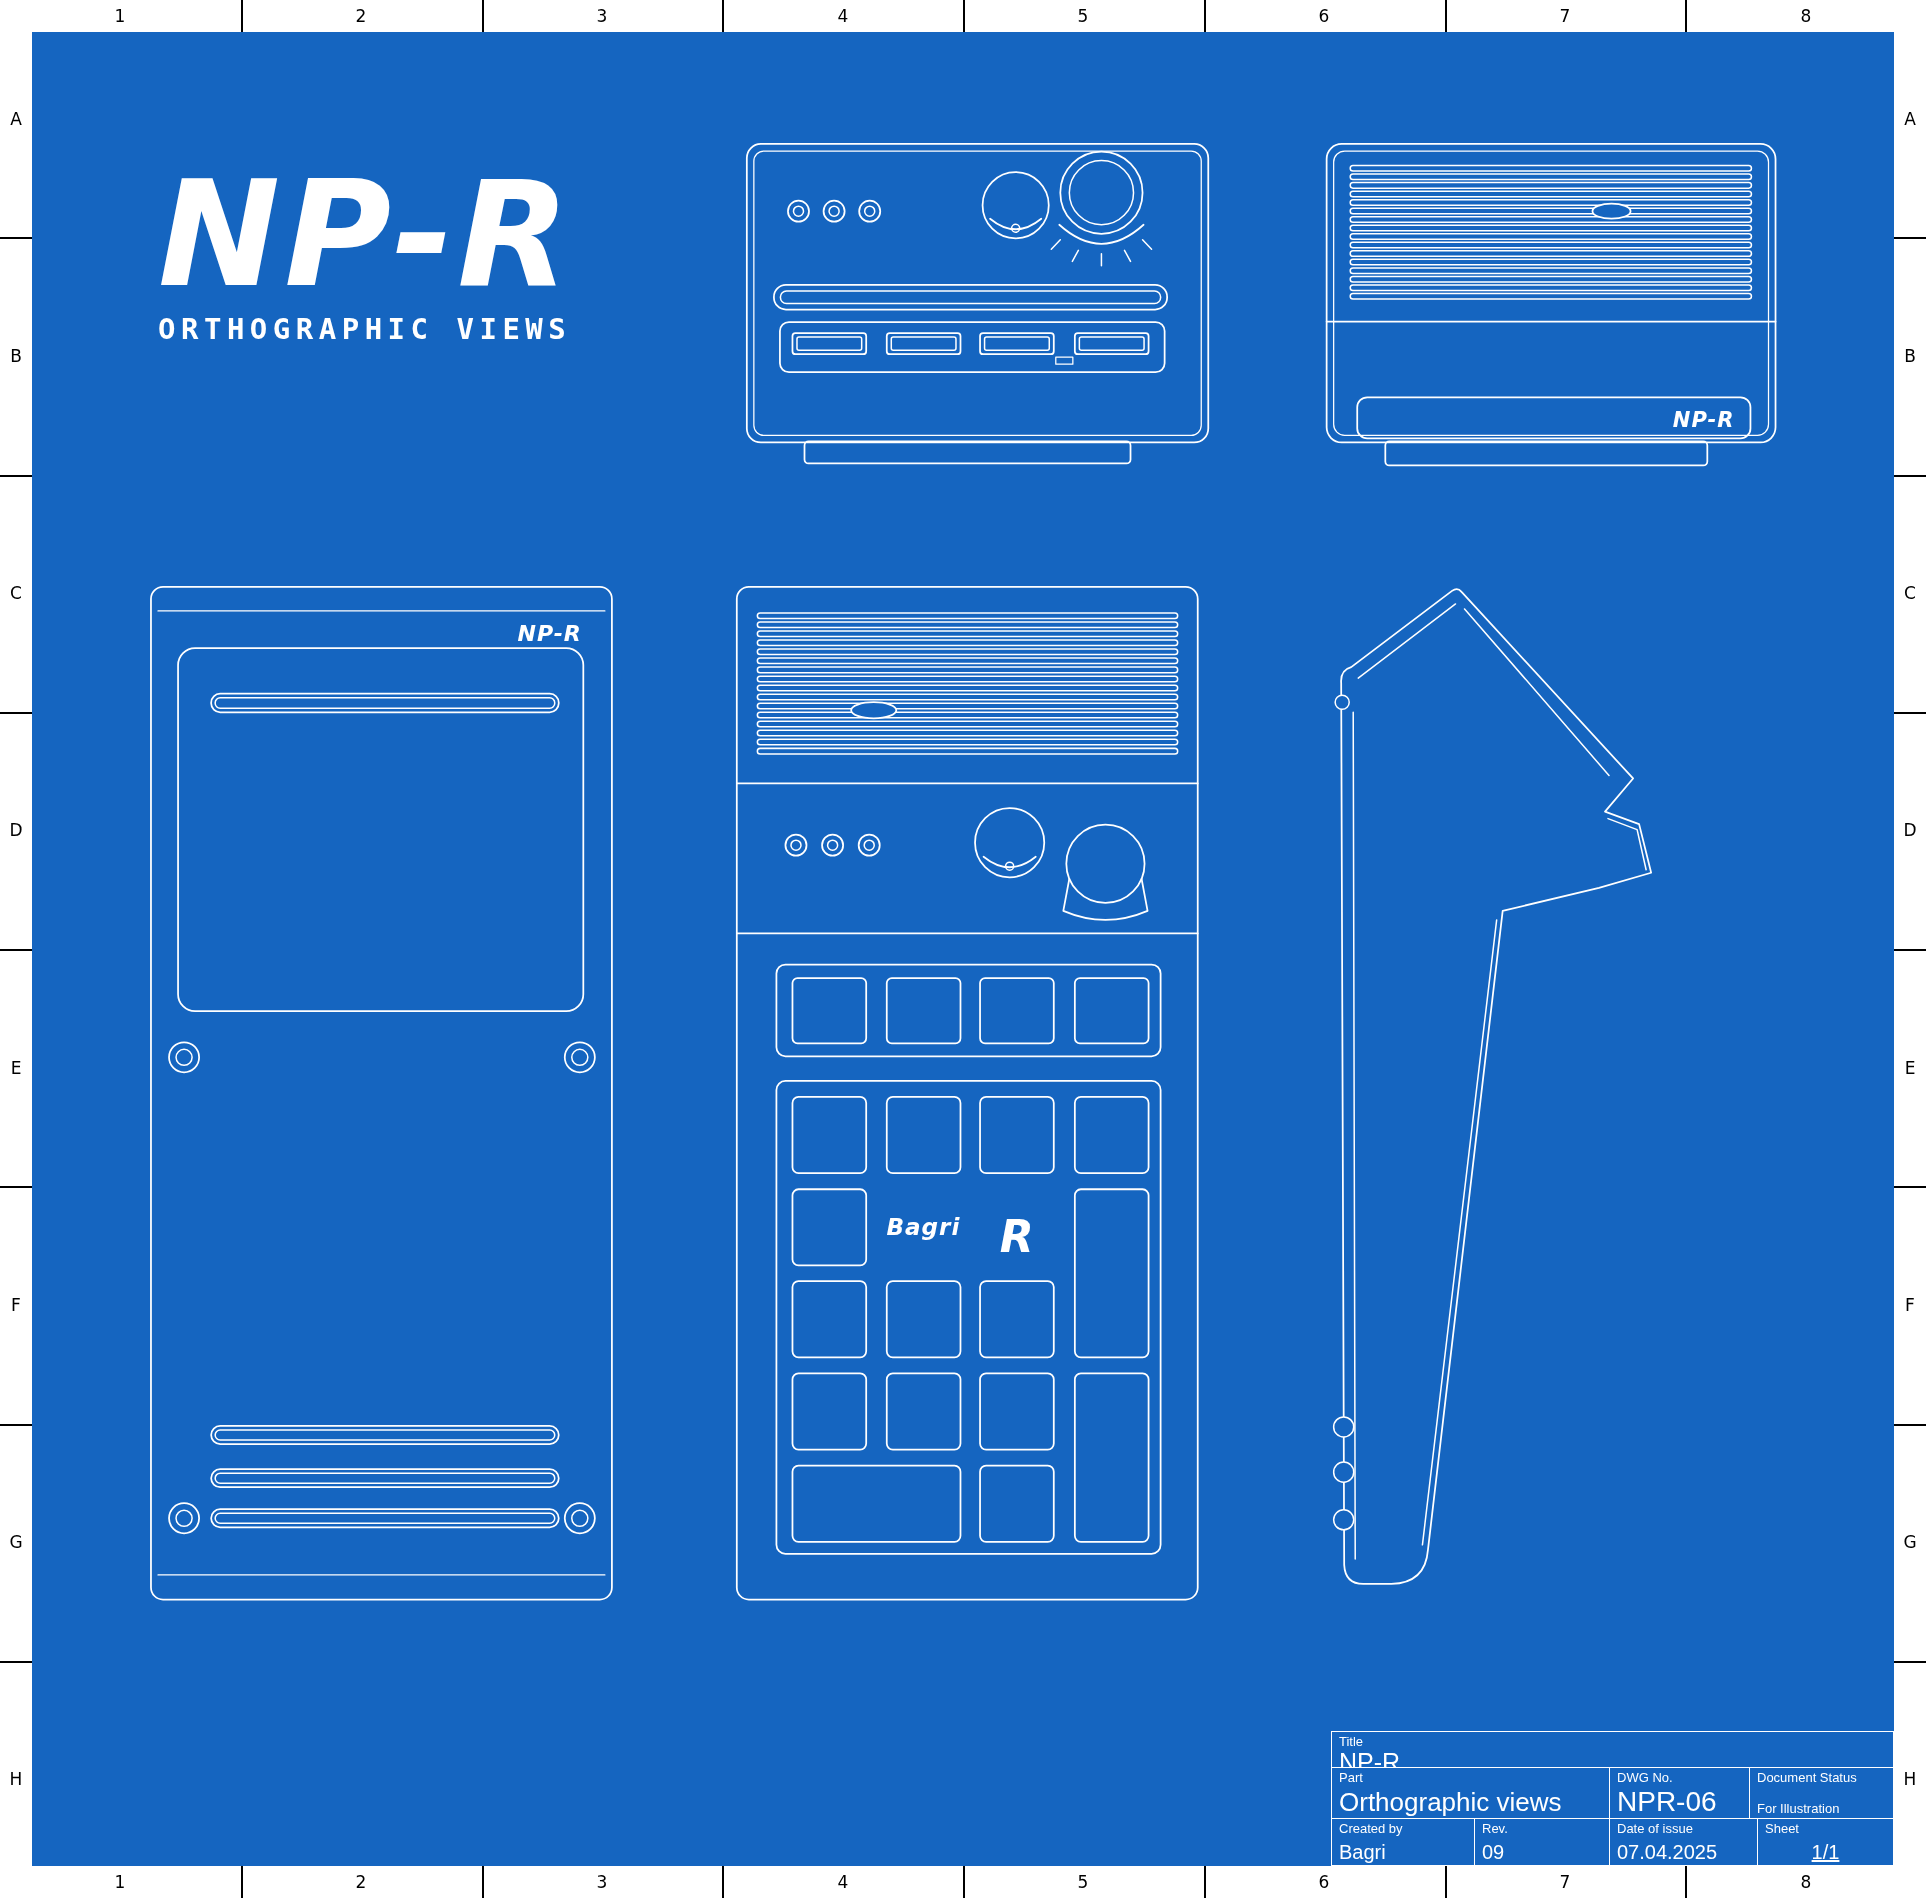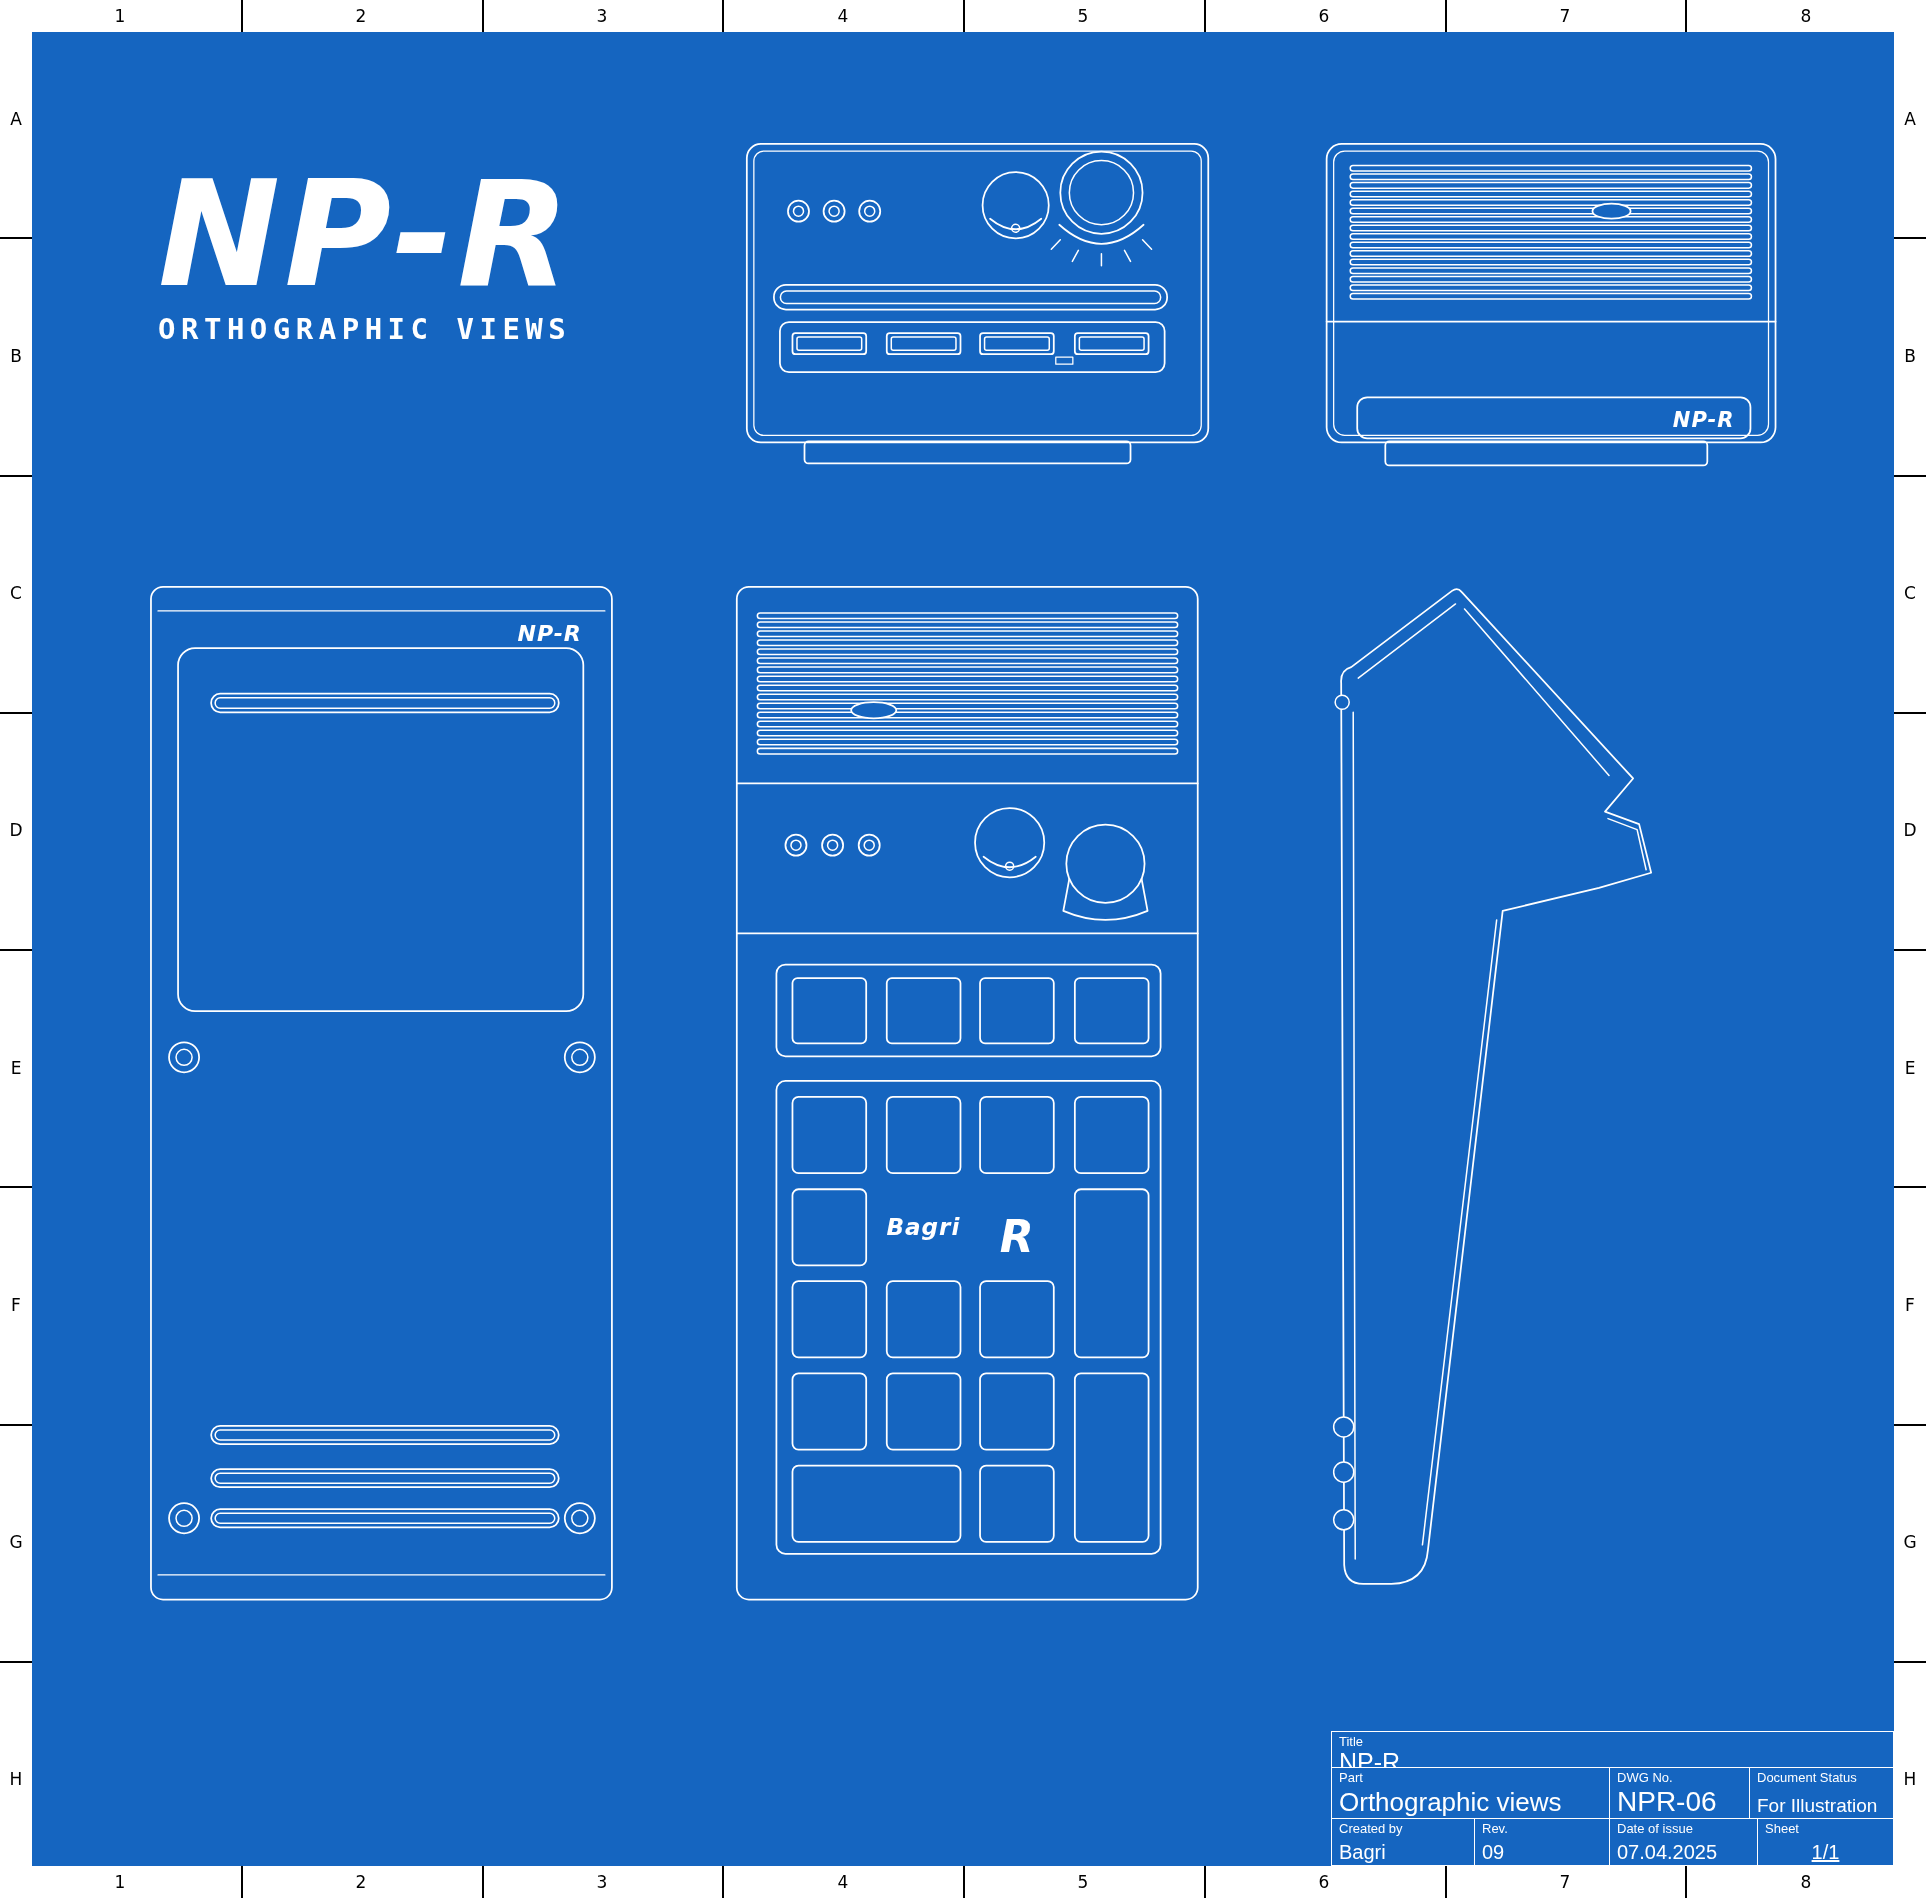--- a/index.html
+++ b/index.html
@@ -55,21 +55,21 @@
     box-sizing:border-box;padding:3px 7px 2px;
     display:flex;flex-direction:column;justify-content:space-between;
     overflow:hidden;
   }
   .tb-cell + .tb-cell{border-left:1.5px solid #fff;}
   .tb-label{font-size:13px;line-height:1.1;}
   .tb-value{line-height:1.05;white-space:nowrap;}
   .v-title{font-size:25px;}
   .v-part{font-size:26px;}
   .v-mid{font-size:28px;}
-  .v-status{font-size:19px;}
+  .v-status{font-size:13px;}
   .v-small{font-size:20px;}
   .v-center{align-self:center;text-decoration:underline;}
 </style>
 </head>
 <body>
 
 <div class="page">
 
   <svg id="drawings" width="1926" height="1898" viewBox="0 0 3840 3784">
     <defs>

